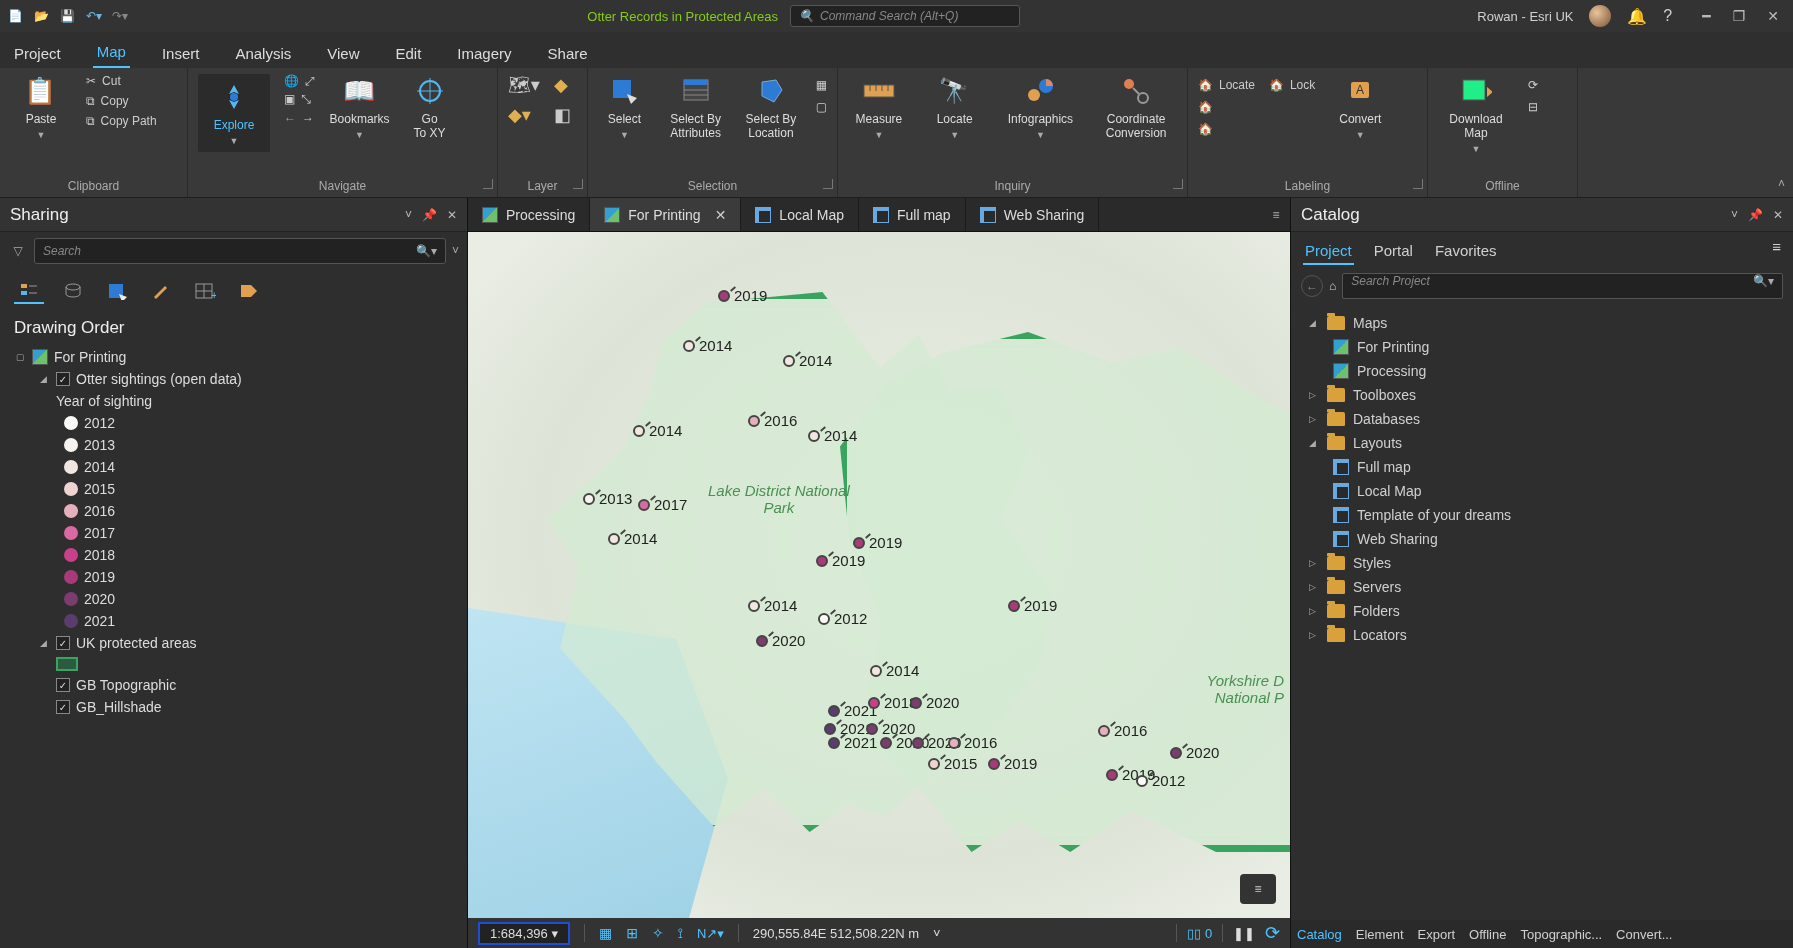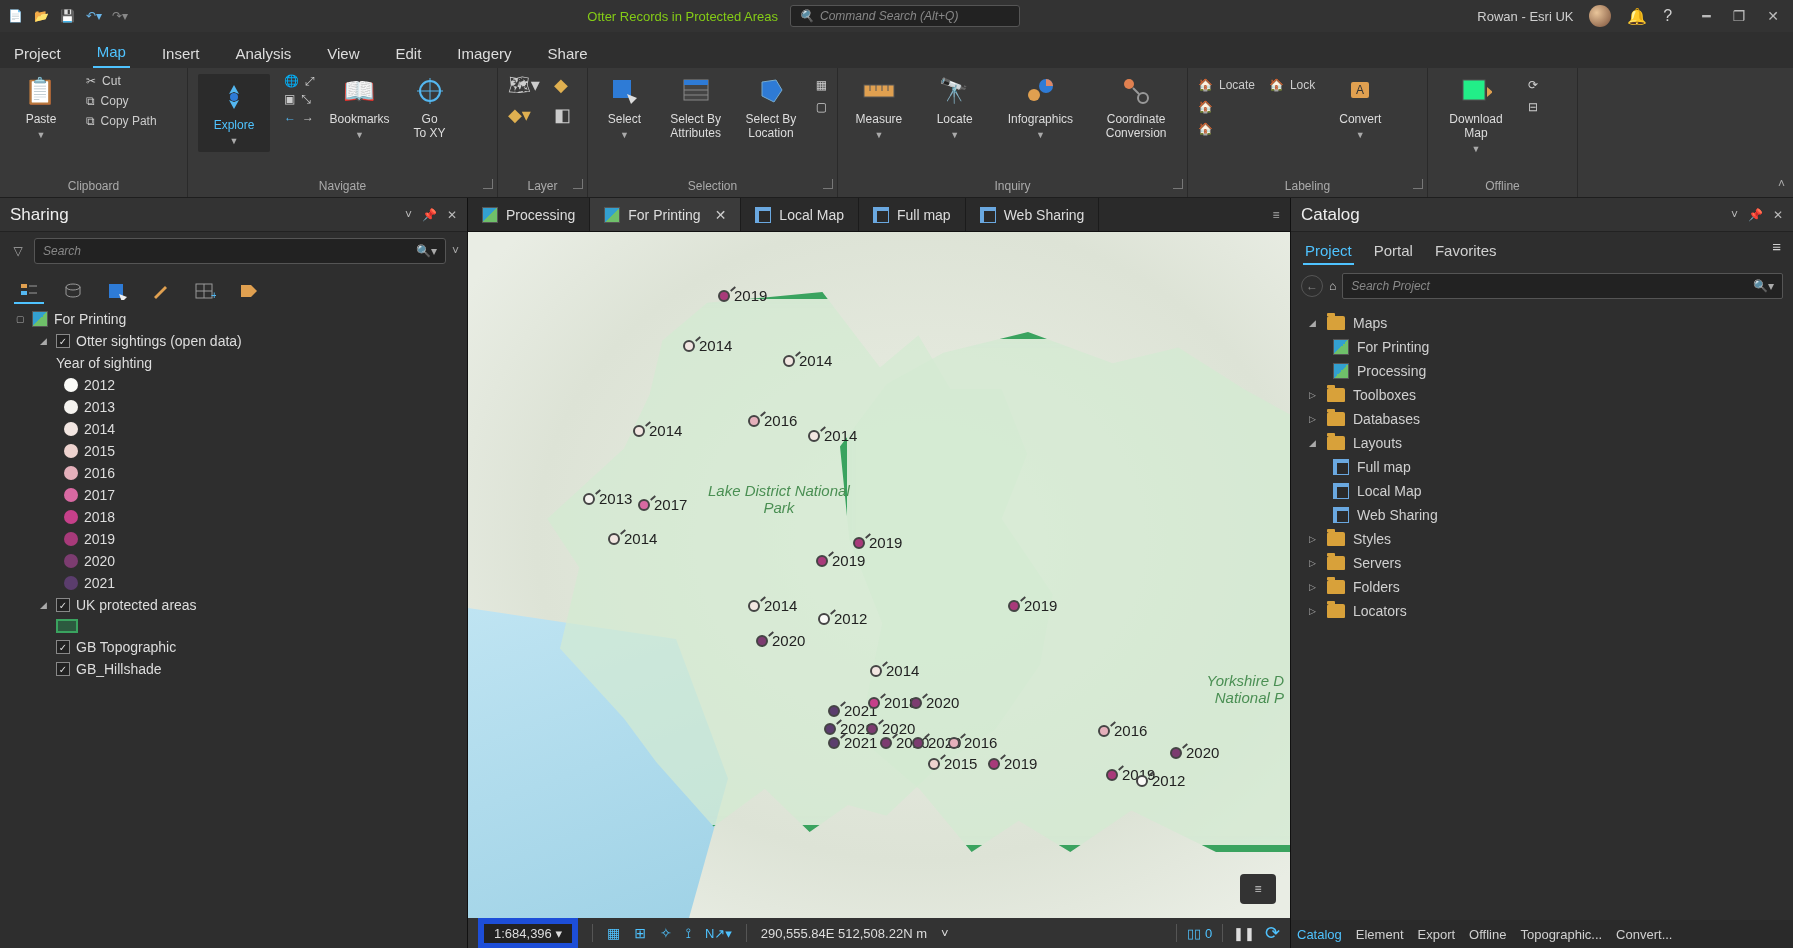--- a/index.html
+++ b/index.html
@@ -119,37 +119,37 @@
   .pt.y2015 .dot{ background:#eed3cf;}
   .pt.y2016 .dot{ background:#e5b0bb;}
   .pt.y2017 .dot{ background:#d869a2;}
   .pt.y2018 .dot{ background:#c6408a;}
   .pt.y2019 .dot{ background:#a83a7a;}
   .pt.y2020 .dot{ background:#7c3c70;}
   .pt.y2021 .dot{ background:#5b3d6d;}
 
   .mapstatus{ height:30px; background:#333; display:flex; align-items:center;
     padding:0 10px; gap:14px; font-size:13px; color:#ddd;}
-  .mapstatus .scalebox{ background:#222;border:6px solid #1d4ed8; padding:2px 10px;}
+  .mapstatus .scalebox{ background:#222;border:2px solid #1d4ed8; padding:2px 10px;}
   .mapstatus .sep{ width:1px;height:18px;background:#555;}
   .mapstatus .ico{ color:#4fc3ff;font-size:14px;}
   .mapstatus .coords{ }
   .mapstatus .right{ margin-left:auto; display:flex; gap:10px;align-items:center;}
 
   
   .catalog{ width:503px; border-left:1px solid #111;}
   .catalog .subtabs{ display:flex; gap:18px; padding:6px 12px 0 12px; font-size:15px;}
   .catalog .subtabs .stab{ padding:4px 2px;}
   .catalog .subtabs .stab.active{ color:#4fc3ff; border-bottom:2px solid #4fc3ff;}
   .catalog .subtabs .burger{ margin-left:auto;}
   .catalog .navrow{ display:flex; align-items:center; gap:6px; padding:8px 10px;}
   .catalog .navrow .circle{ width:22px;height:22px;border:1px solid #555;border-radius:50%;
     display:flex;align-items:center;justify-content:center;color:#888;}
   .catalog .navrow .pbox{ flex:1; height:26px; background:#222;border:1px solid #555;border-radius:2px;
-    display:flex;align-items:center; padding:0 8px; color:#888; font-style:italic;}
+    display:flex;padding:0 8px; color:#888; font-style:italic;}
   .catalog .navrow .pbox .mag{ margin-left:auto; font-style:normal;color:#aaa;}
   .catalog .ctree{ padding:4px 8px 8px 8px; font-size:14px;}
   .catalog .ctree .cn{ display:flex;align-items:center;gap:8px; padding:4px 4px;}
   .catalog .ctree .arrow{ width:10px;color:#aaa;font-size:9px;}
   .catalog .ctree .lvl1{ padding-left:10px;}
   .catalog .ctree .lvl2{ padding-left:34px;}
   .catalog .bottomtabs{ margin-top:auto; height:28px; background:#2a2a2a; display:flex; font-size:13px;
     align-items:center; padding:0 6px; gap:14px;}
   .catalog .bottomtabs .btab.active{ color:#4fc3ff;}
   .folder-ico{ width:18px;height:14px; background:#d8a13a; border-radius:2px 2px 1px 1px; position:relative;}
@@ -491,20 +491,21 @@
             <line x1="2" y1="9" x2="18" y2="9" stroke="#999"></line>
             <text x="17" y="17" font-size="11" fill="#54b7f0">+</text>
           </svg>
         </div>
       <div class="vbtn">
           <svg width="22" height="18">
             <path d="M3 3 h10 l6 6 -6 6 h-10 z" fill="#e0a050"></path>
           </svg>
         </div>
     </div>
+    <h3 class="section">Drawing Order</h3>
 
     <div class="tree">
       <div class="node">
         <span class="arrow">▢</span>
           <span class="map-ico"></span>
         <span>For Printing</span>
       </div>
 
       <div class="node indent1">
         <span class="arrow">◢</span>
@@ -817,20 +818,24 @@
         <div class="cn lvl2">
           <span class="layout-ico"></span>
           <span>Full map</span>
         </div>
         <div class="cn lvl2">
           <span class="layout-ico"></span>
           <span>Local Map</span>
         </div>
         <div class="cn lvl2">
           <span class="layout-ico"></span>
+          <span>Template of your dreams</span>
+        </div>
+        <div class="cn lvl2">
+          <span class="layout-ico"></span>
           <span>Web Sharing</span>
         </div>
         <div class="cn lvl1">
           <span class="arrow">▷</span>
           <span class="folder-ico"></span>
           <span>Styles</span>
         </div>
         <div class="cn lvl1">
           <span class="arrow">▷</span>
           <span class="folder-ico"></span>

